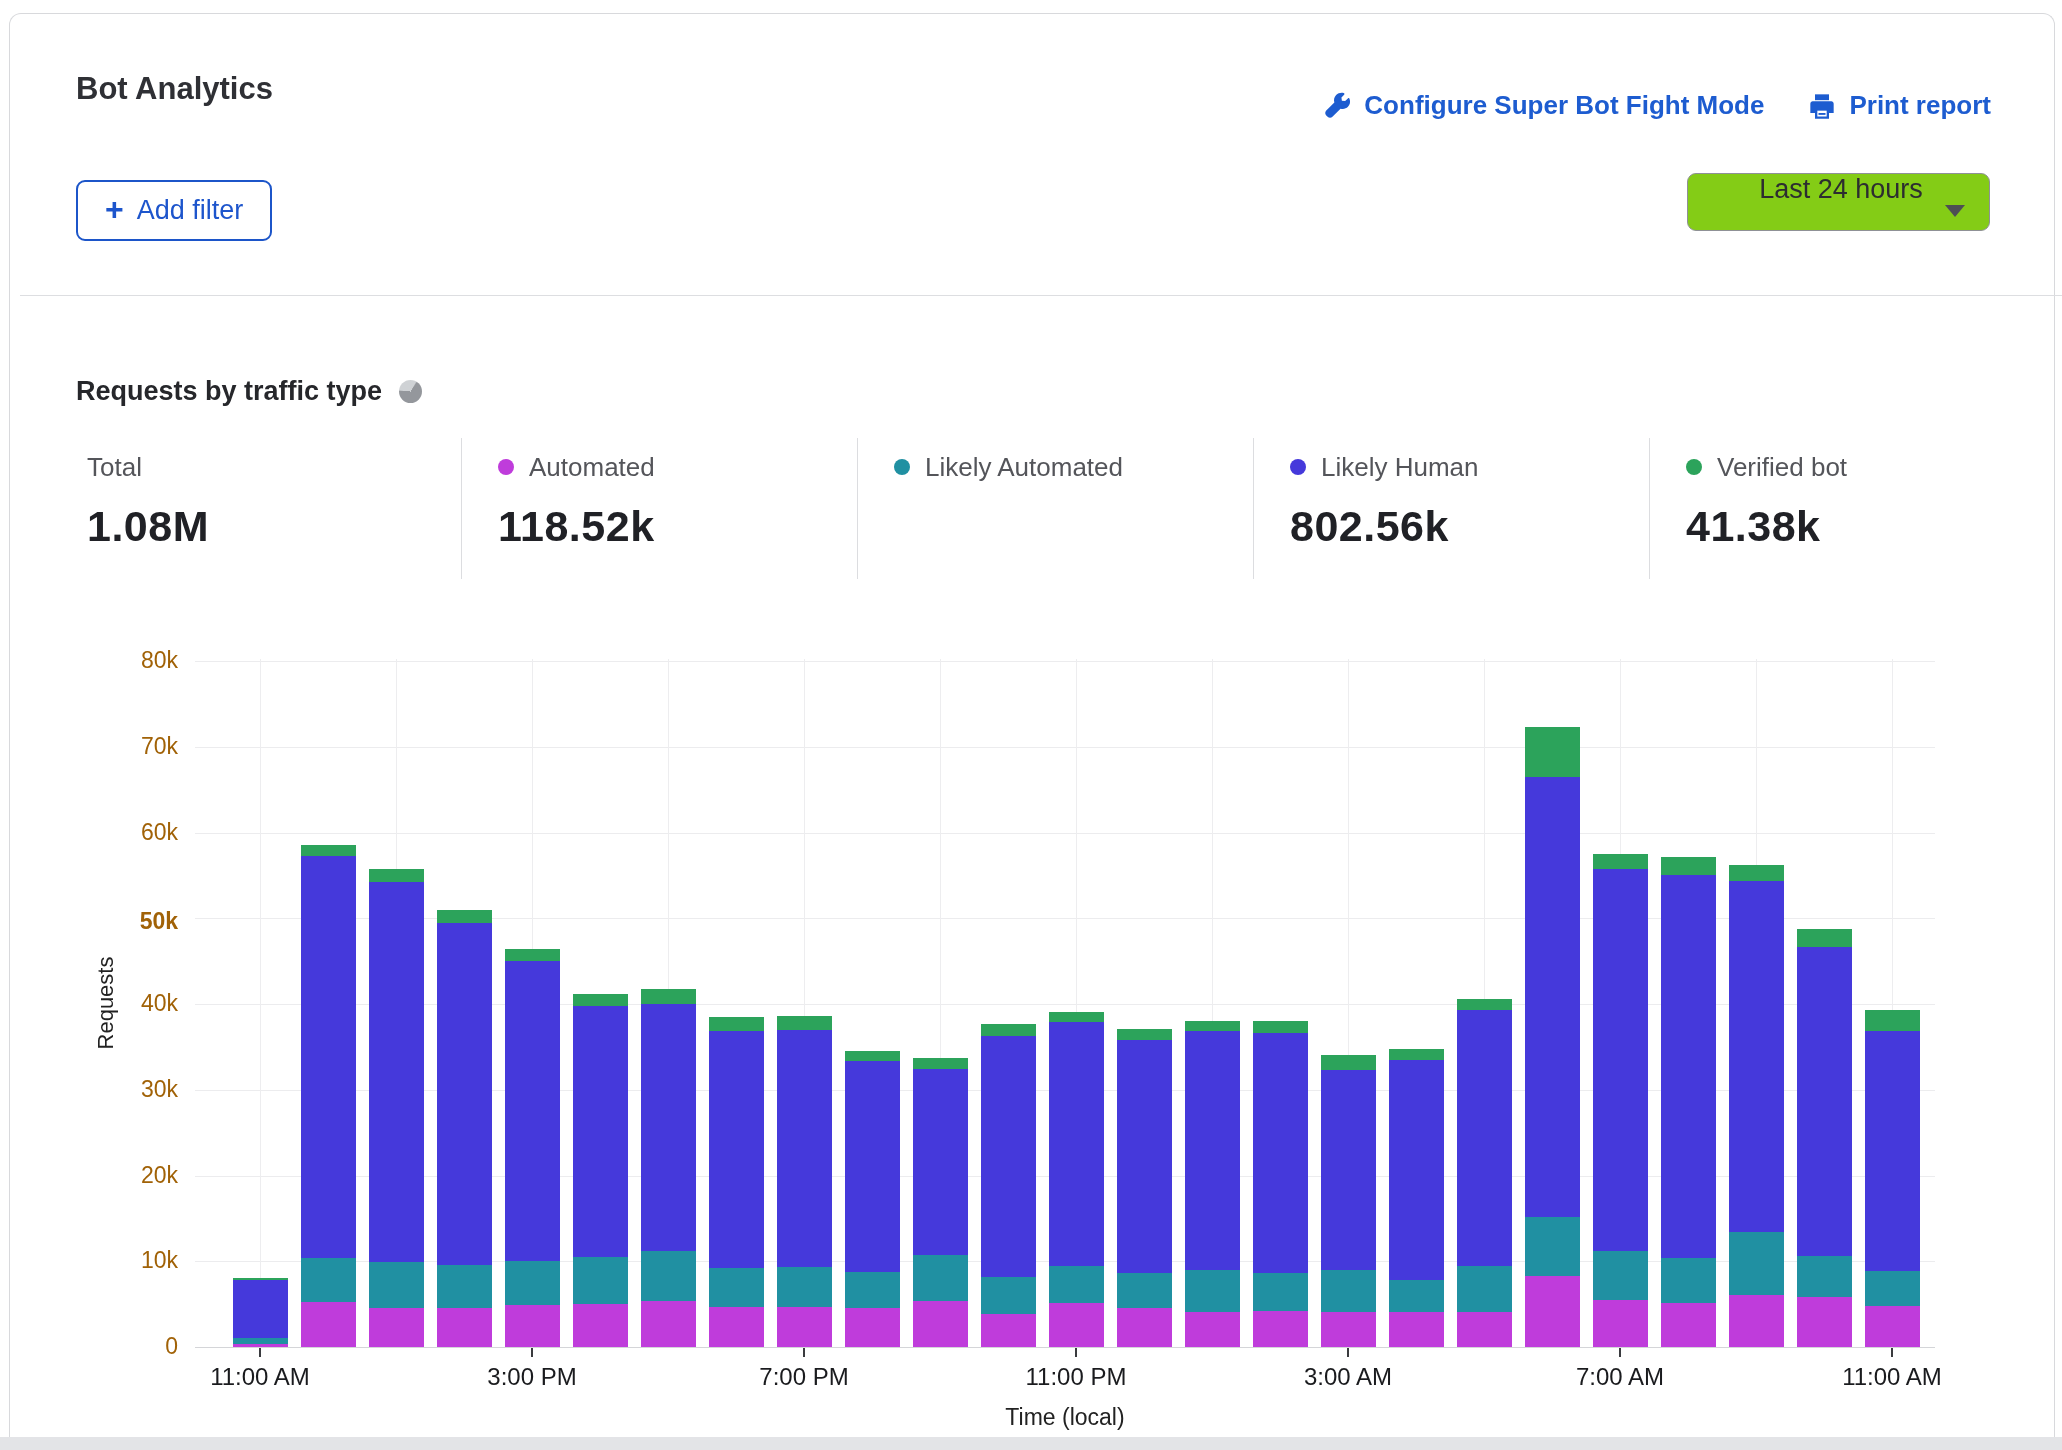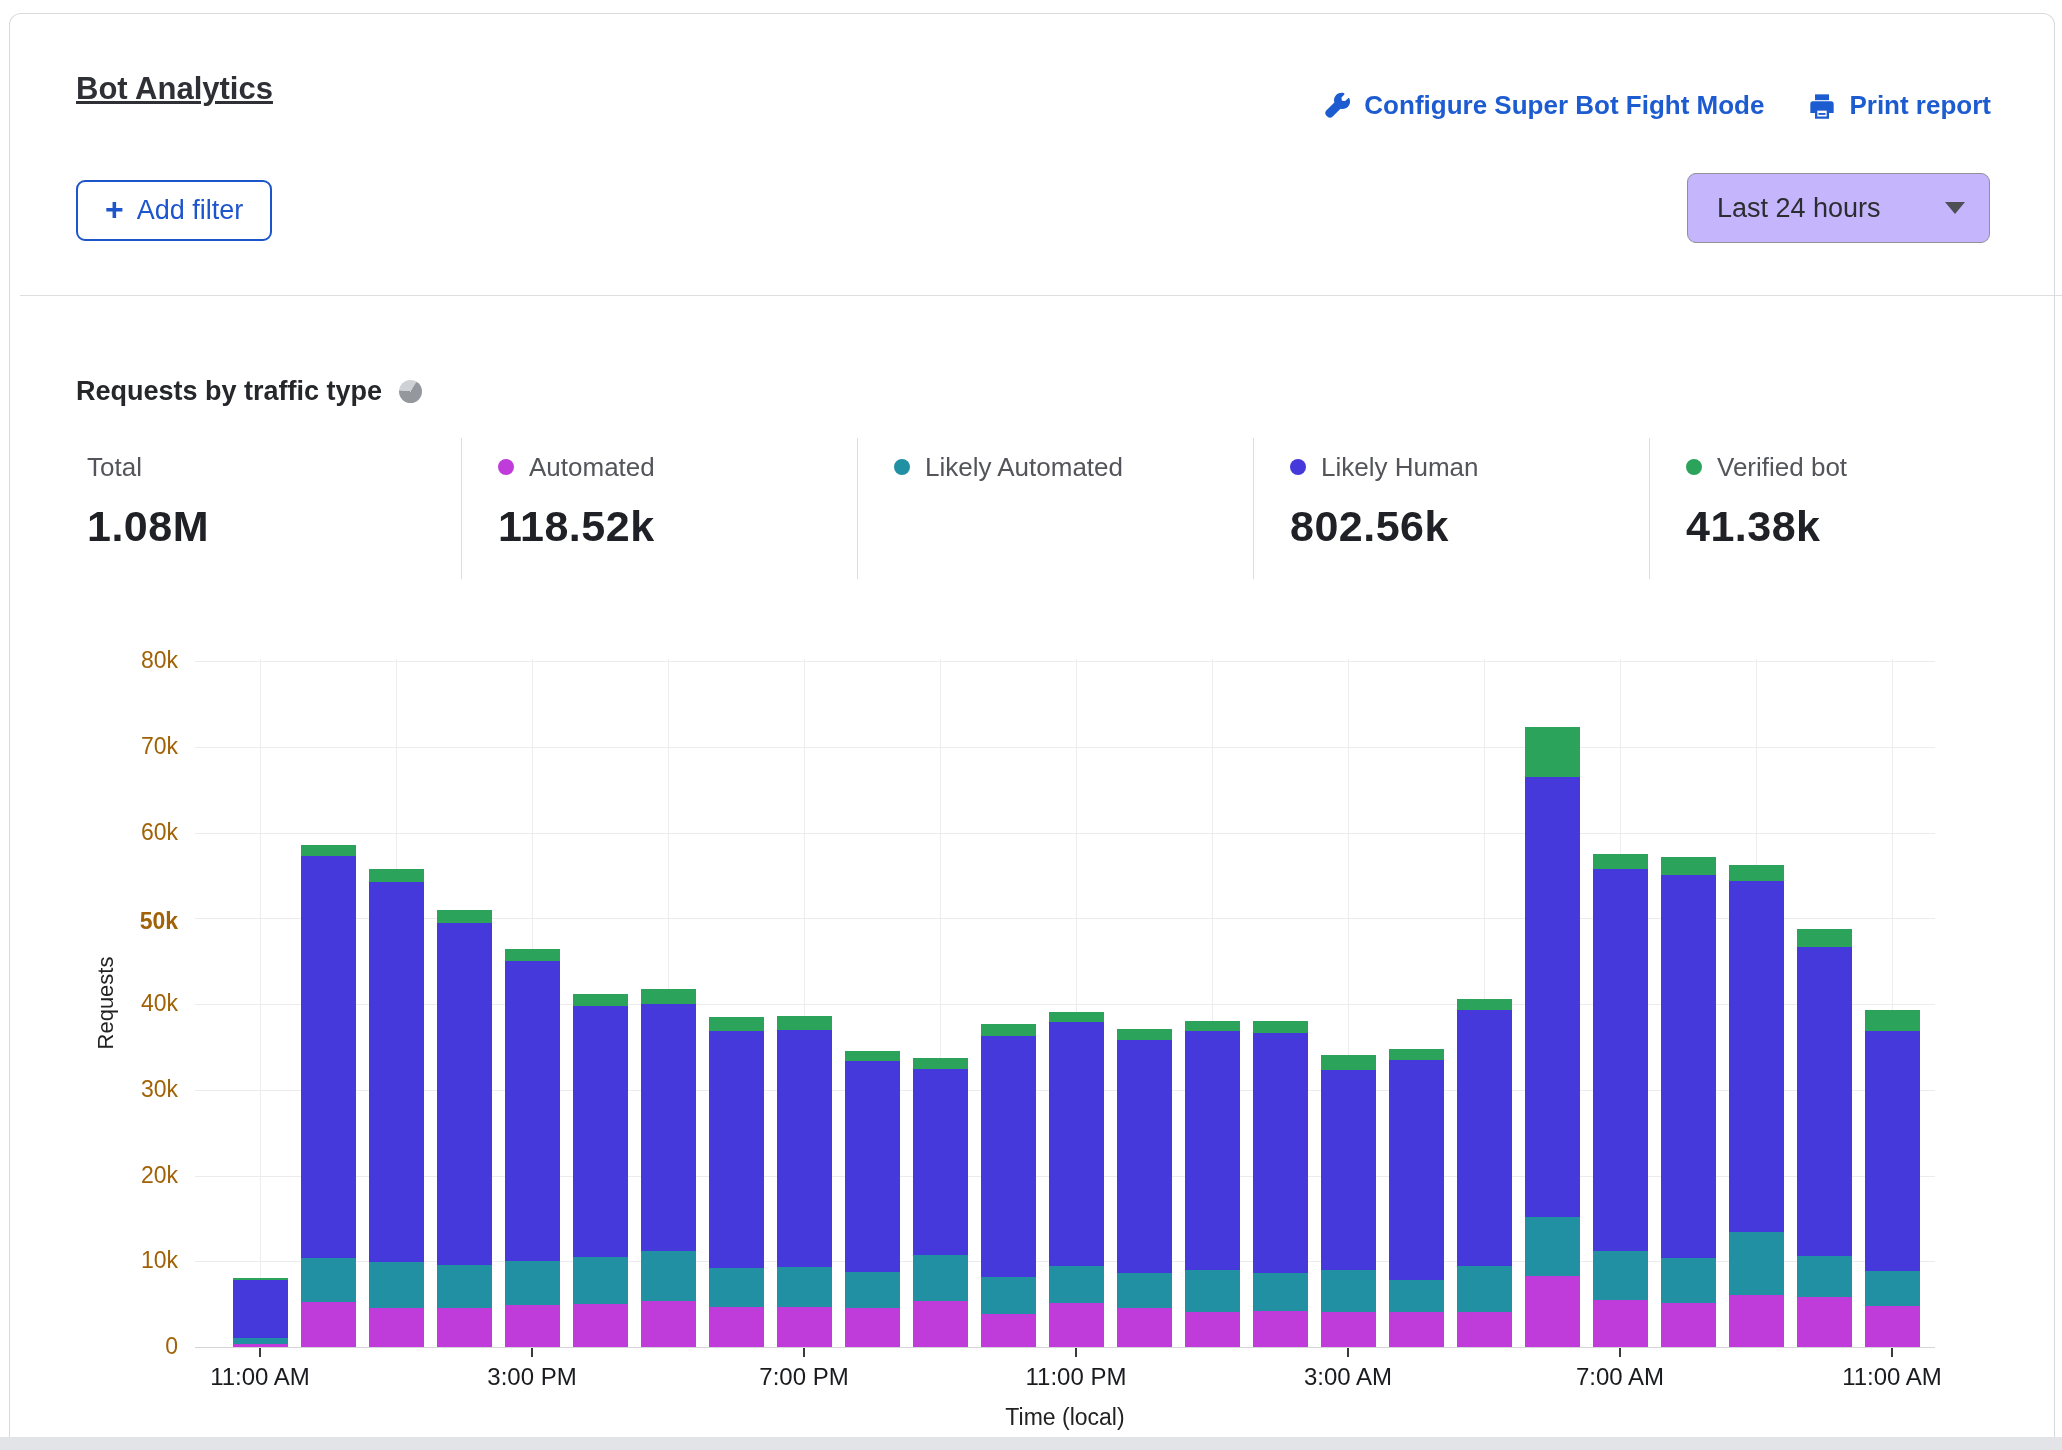--- a/index.html
+++ b/index.html
@@ -3,31 +3,31 @@
 <meta charset="utf-8">
 <style>
   html,body{margin:0;padding:0;background:#ffffff;}
   .page{position:relative;width:2062px;height:1450px;background:#ffffff;overflow:hidden;
         font-family:"Liberation Sans", sans-serif;color:#222326;}
   .card{position:absolute;left:9px;top:13px;width:2044px;height:1424px;background:#fff;
         border:1px solid #d8d9dc;border-bottom:none;border-radius:12px 12px 0 0;}
   .bottom-strip{position:absolute;left:0;top:1437px;width:2062px;height:13px;background:#e3e4e7;}
 
   
-  .page-title{position:absolute;left:66px;top:57px;font-size:31px;font-weight:700;color:#2f3035;margin:0;text-decoration:underline;}
+  .page-title{position:absolute;left:66px;top:57px;font-size:31px;font-weight:700;color:#2f3035;margin:0;}
   .header-links{position:absolute;top:76px;right:63px;display:flex;align-items:center;gap:44px;}
   .hlink{display:flex;align-items:center;gap:13px;color:#1d5cd0;font-size:26px;cursor:pointer;text-decoration:none;font-weight:bold;}
   .hlink svg{display:block;}
   .add-filter{position:absolute;left:66px;top:166px;height:61px;display:flex;align-items:center;gap:13px;
       padding:0 27px;background:#fff;border:2px solid #1c55c9;border-radius:9px;color:#1d55cc;
       font-size:27px;font-family:inherit;cursor:pointer;}
   .add-filter .plus{font-size:32px;font-weight:600;line-height:1;margin-top:-3px;}
-  .select{position:absolute;top:159px;right:64px;width:303px;height:70px;box-sizing:border-box;
-      border:1.5px solid #8f9196;border-radius:9px;background:#c4b5fd;display:flex;align-items:center;
-      padding:0 24px 0 29px;font-size:27px;color:#2c2d30;cursor:pointer;}
+  .select{position:absolute;top:159px;right:64px;width:303px;height:58px;box-sizing:border-box;
+      border:1.5px solid #8f9196;border-radius:9px;background:#84cc16;display:flex;align-items:center;
+      padding:0 24px 0 29px;font-size:27px;color:#2c2d30;cursor:pointer;flex-direction:column;}
   .select .caret{margin-left:auto;width:0;height:0;border-left:10px solid transparent;
       border-right:10px solid transparent;border-top:12px solid #4d4f54;}
   .header-divider{position:absolute;left:10px;top:281px;width:2042px;height:0;border-top:1px solid #dddee1;}
 
   
   .section-head{position:absolute;left:66px;top:362px;display:flex;align-items:center;gap:17px;}
   .section-head h2{margin:0;font-size:27px;font-weight:700;color:#26272b;}
   .pie-icon{width:23px;height:23px;border-radius:50%;
       background:conic-gradient(#cfd2d5 0 28deg,#94979c 36deg 270deg,#cfd2d5 278deg 360deg);}
 

